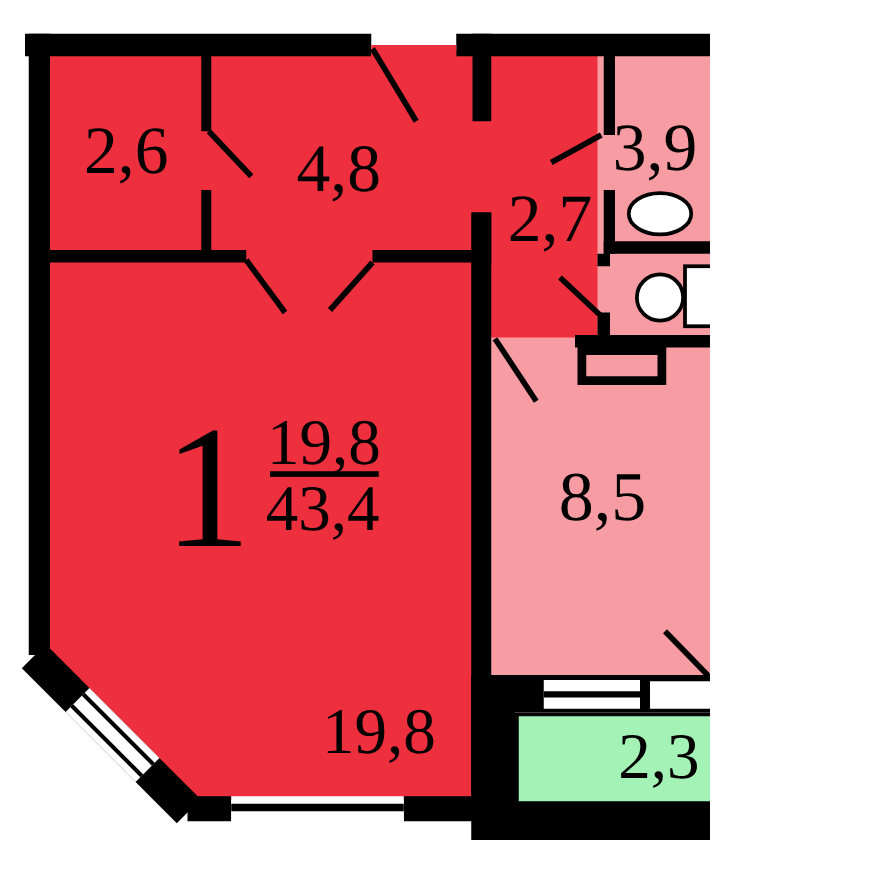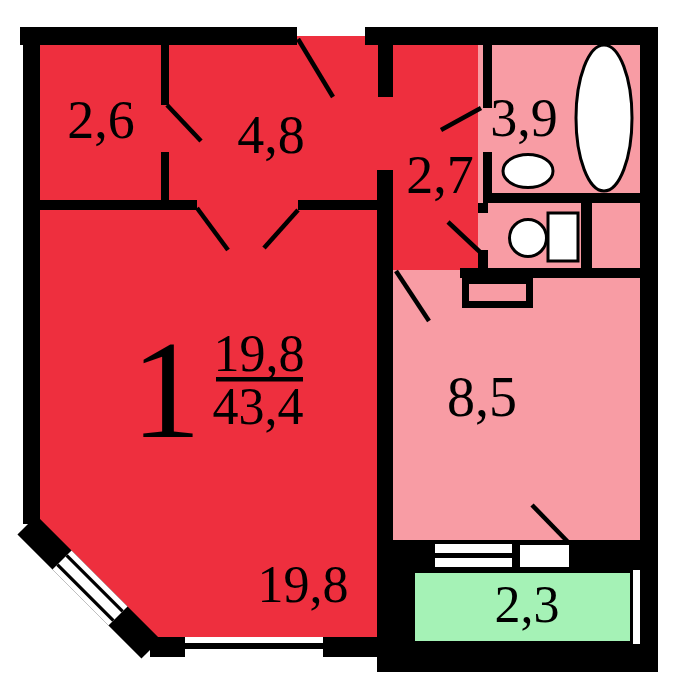--- a/index.html
+++ b/index.html
@@ -1,16 +1,16 @@
 <!DOCTYPE html>
 <html><head>
 <meta charset="utf-8">
 <style>
   html,body{margin:0;padding:0;background:#ffffff;}
-  .stage{position:relative;width:700px;height:700px;background:#ffffff;overflow:hidden;}
+  .stage{position:relative;width:568px;height:700px;background:#ffffff;overflow:hidden;}
   svg{display:block;}
   .wall{fill:#000000;}
   .win-white{fill:#ffffff;}
   .win-line{fill:#000000;}
   .fixture{fill:#ffffff;stroke:#000000;stroke-width:3;}
   .swing{stroke:#000000;stroke-width:4.5;fill:none;}
   .lbl{font-family:"Liberation Serif","DejaVu Serif",serif;fill:#000000;text-anchor:middle;}
   .fs54{font-size:54px;} .fs56{font-size:56px;} .fs52{font-size:52px;} .fs140{font-size:140px;}
 </style>
 </head>

